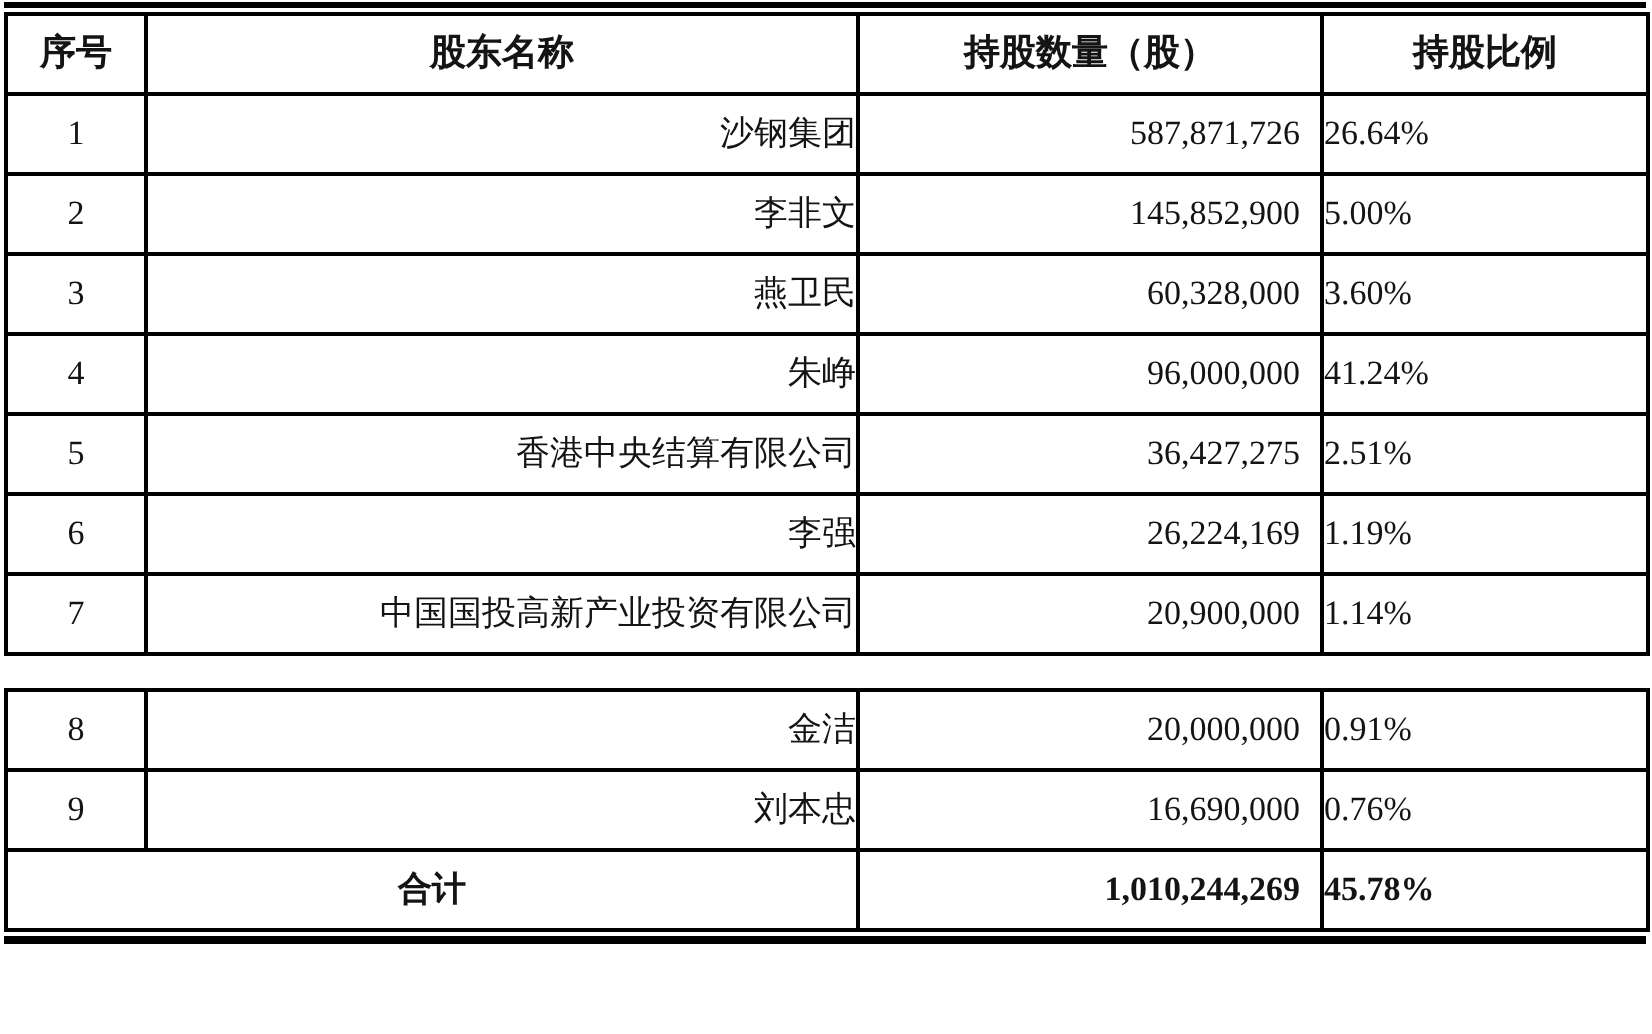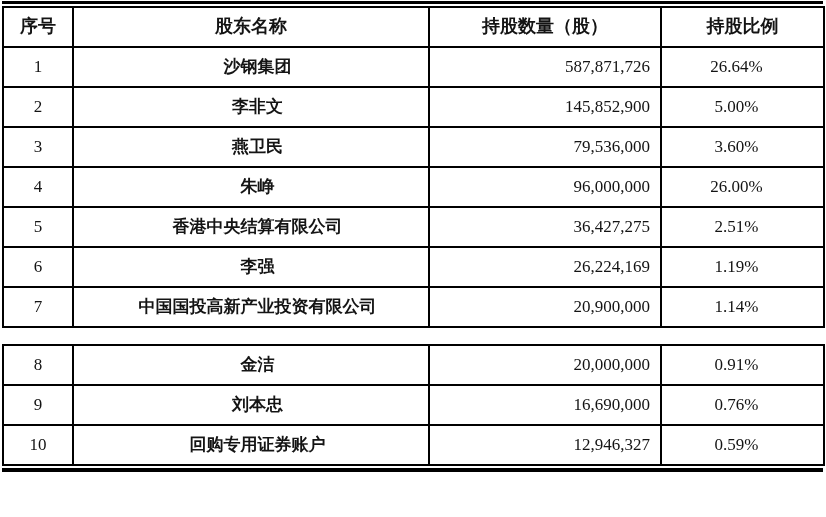--- a/index.html
+++ b/index.html
@@ -41,23 +41,23 @@
     background: #fff;
     white-space: nowrap;
     overflow: hidden;
   }
   table.sh-table th {
     font-size: 18px;
     font-weight: bold;
     text-align: center;
   }
   .c-idx  { text-align: center; }
-  .c-name { text-align: center;  padding-left: 13px !important; font-weight: bold; }
+  .c-name { text-align: right;  padding-left: 13px !important; }
   .c-num  { text-align: right; padding-right: 10px !important; }
-  .c-pct  { text-align: center; padding-right: 12px !important; }
+  .c-pct  { text-align: left; padding-right: 12px !important; }
   .c-total {
     text-align: center;
     font-weight: bold;
     font-size: 18px;
   }
   .bold { font-weight: bold; }
   .tables-gap {
     height: 16px;
     background: #fff;
   }
@@ -92,28 +92,28 @@
         </tr>
         <tr>
           <td class="c-idx">2</td>
           <td class="c-name">李非文</td>
           <td class="c-num">145,852,900</td>
           <td class="c-pct">5.00%</td>
         </tr>
         <tr>
           <td class="c-idx">3</td>
           <td class="c-name">燕卫民</td>
-          <td class="c-num">79,536,000</td>
+          <td class="c-num">60,328,000</td>
           <td class="c-pct">3.60%</td>
         </tr>
         <tr>
           <td class="c-idx">4</td>
           <td class="c-name">朱峥</td>
           <td class="c-num">96,000,000</td>
-          <td class="c-pct">26.00%</td>
+          <td class="c-pct">41.24%</td>
         </tr>
         <tr>
           <td class="c-idx">5</td>
           <td class="c-name">香港中央结算有限公司</td>
           <td class="c-num">36,427,275</td>
           <td class="c-pct">2.51%</td>
         </tr>
         <tr>
           <td class="c-idx">6</td>
           <td class="c-name">李强</td>
@@ -147,22 +147,21 @@
           <td class="c-num">20,000,000</td>
           <td class="c-pct">0.91%</td>
         </tr>
         <tr>
           <td class="c-idx">9</td>
           <td class="c-name">刘本忠</td>
           <td class="c-num">16,690,000</td>
           <td class="c-pct">0.76%</td>
         </tr>
         <tr>
-          <td class="c-idx">10</td>
-          <td class="c-name">回购专用证券账户</td>
-          <td class="c-num">12,946,327</td>
-          <td class="c-pct">0.59%</td>
+          <td class="c-total" colspan="2">合计</td>
+          <td class="c-num bold">1,010,244,269</td>
+          <td class="c-pct bold">45.78%</td>
         </tr>
       </tbody>
     </table>
   </div>
 
 </div>
 
 </body></html>

